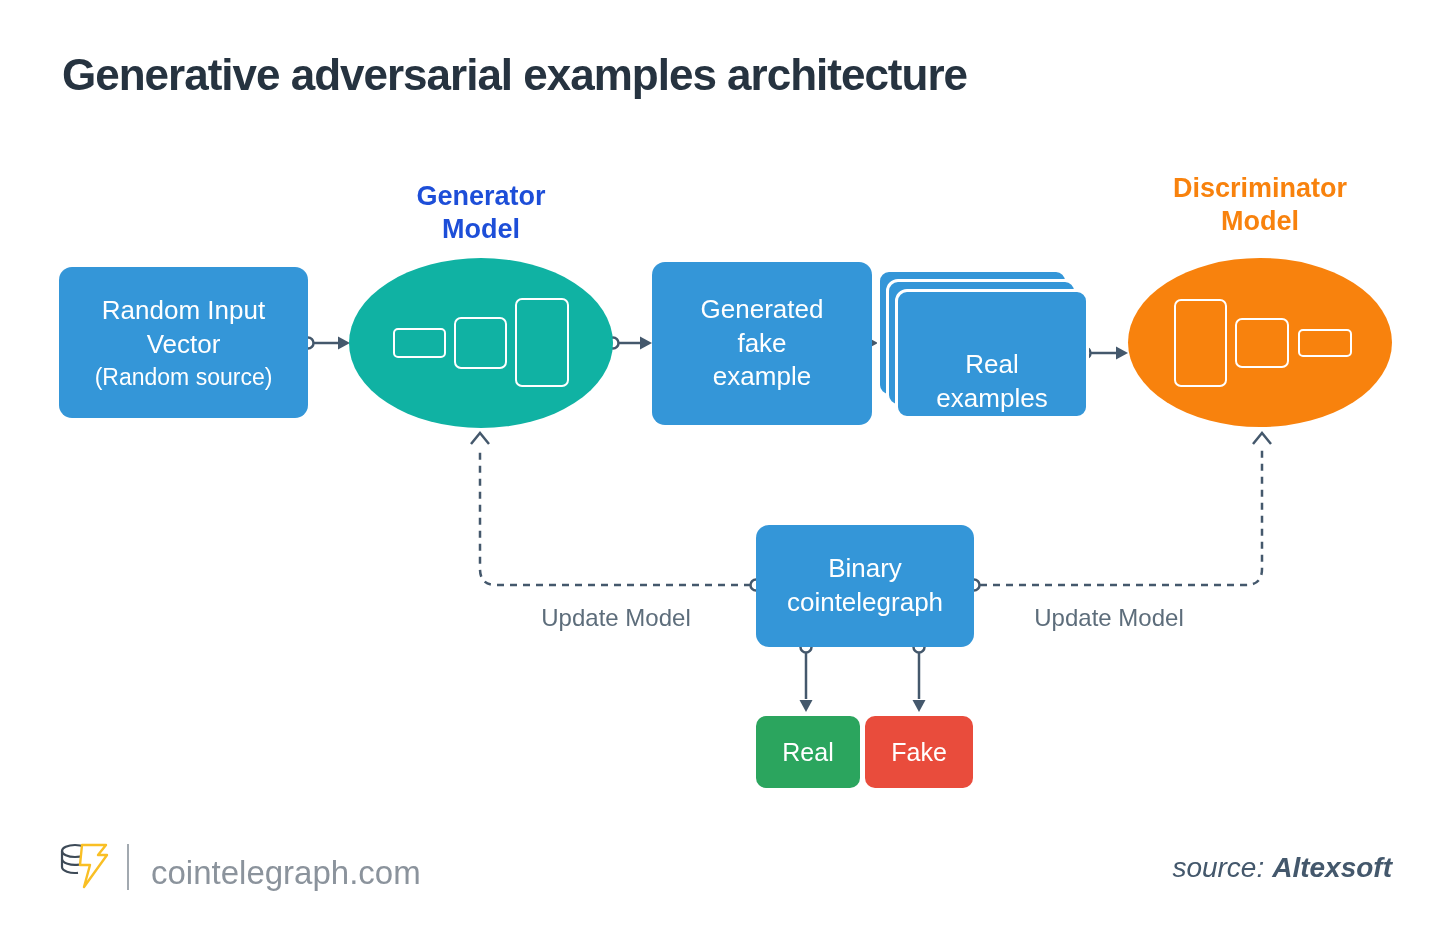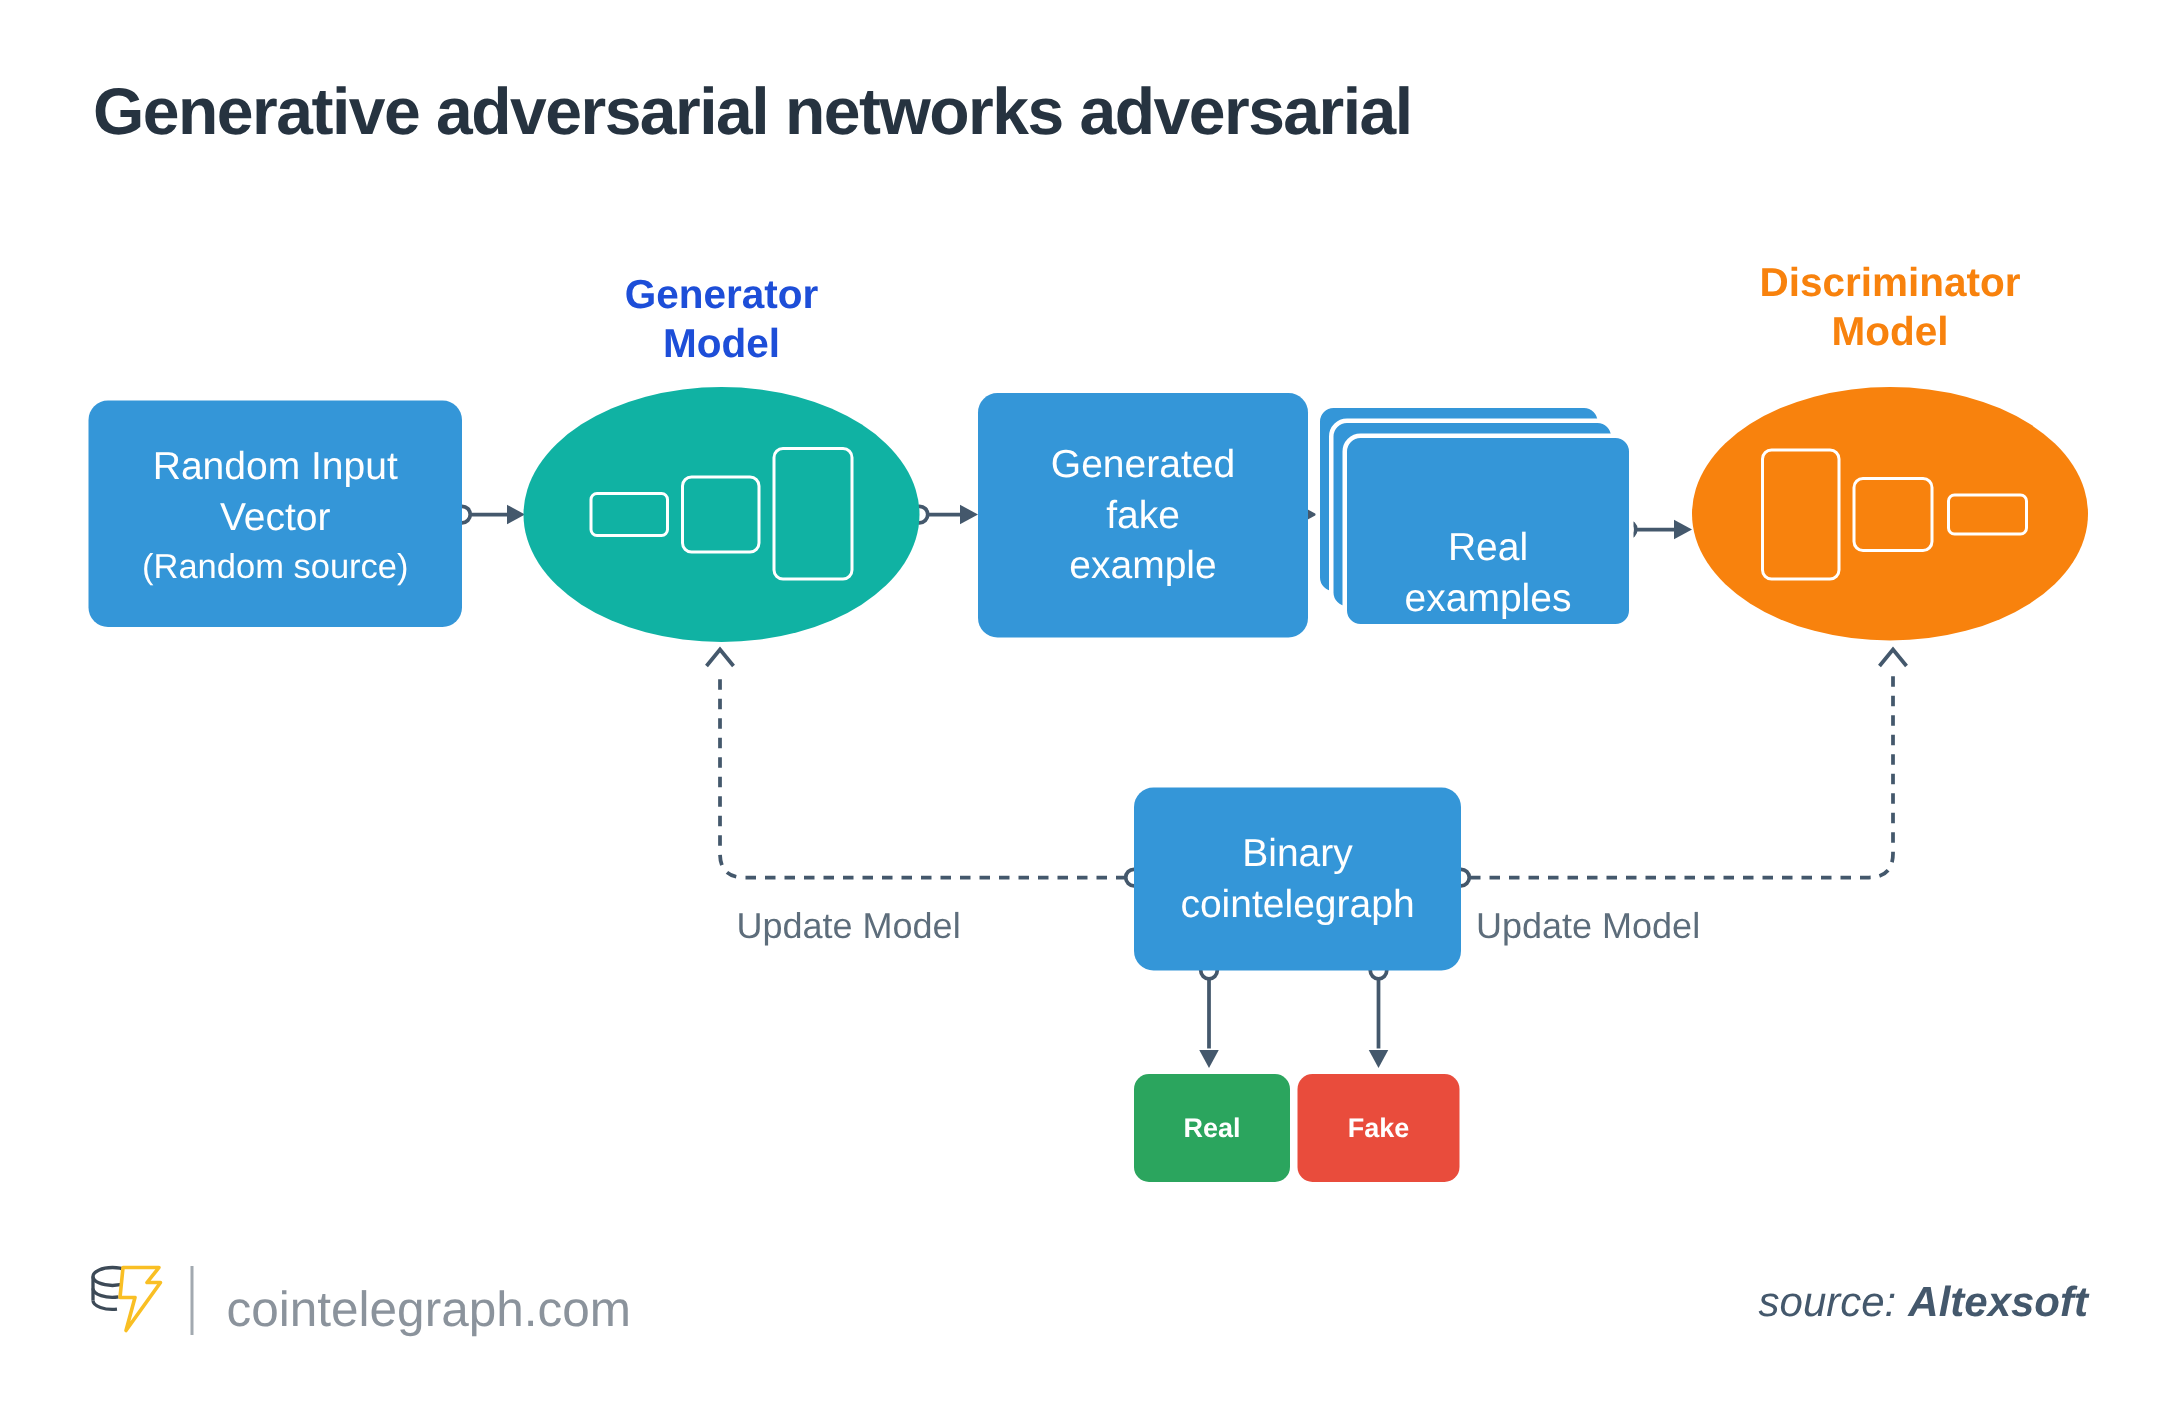--- a/index.html
+++ b/index.html
@@ -39,45 +39,45 @@
     left:895px;top:289px;width:188px;height:124px;
     display:flex;align-items:flex-end;justify-content:center;text-align:center;
     color:#ffffff;font-size:26px;line-height:1.3;
   }
   .card-front .main{width:140px;}
   .ellipse{position:absolute;border-radius:50%;}
   .ellipse.gen{left:349px;top:258px;width:264px;height:170px;background:#10b2a3;}
   .ellipse.dis{left:1128px;top:258px;width:264px;height:169px;background:#f8820d;}
   .layer-rect{position:absolute;border:2.5px solid #ffffff;background:transparent;border-radius:7px;}
   .outcome{
-    position:absolute;color:#ffffff;font-size:18px;border-radius:10px;
-    display:flex;align-items:center;justify-content:center;font-weight:bold;
+    position:absolute;color:#ffffff;font-size:25px;border-radius:10px;
+    display:flex;align-items:center;justify-content:center;
   }
   .outcome.real{left:756px;top:716px;width:104px;height:72px;background:#2ba55e;}
   .outcome.fake{left:865px;top:716px;width:108px;height:72px;background:#e94c3c;}
   .update-label{
-    position:absolute;width:250px;text-align:left;
+    position:absolute;width:250px;text-align:center;
     font-size:24px;color:#5d6d7b;
   }
   .update-label.left{left:491px;top:604px;}
   .update-label.right{left:984px;top:604px;}
   .footer-logo{position:absolute;left:56px;top:840px;}
   .footer-divider{position:absolute;left:127px;top:844px;width:2px;height:46px;background:#a2a9b0;}
   .site-label{position:absolute;left:151px;top:854px;font-size:33px;color:#8b939c;}
   .source{
     position:absolute;right:58px;top:852px;font-size:28px;font-style:italic;color:#44586c;
   }
   .source .name{font-weight:700;margin-left:8px;margin-top:24px;}
 </style>
 </head>
 <body>
 
 <div class="canvas">
 
-  <h1 class="page-title">Generative adversarial networks adversarial</h1>
+  <h1 class="page-title">Generative adversarial examples architecture</h1>
 
   <svg class="connectors" width="1450" height="949" viewBox="0 0 1450 949">
     <g stroke="#44586c" stroke-width="2.5" fill="none">
 
       <line x1="313" y1="343" x2="339" y2="343"></line>
       <line x1="618" y1="343" x2="641" y2="343"></line>
       <line x1="845" y1="343" x2="866" y2="343"></line>
       <line x1="1090" y1="353" x2="1116" y2="353"></line>
       <line x1="806" y1="652" x2="806" y2="699"></line>
       <line x1="919" y1="652" x2="919" y2="699"></line>

